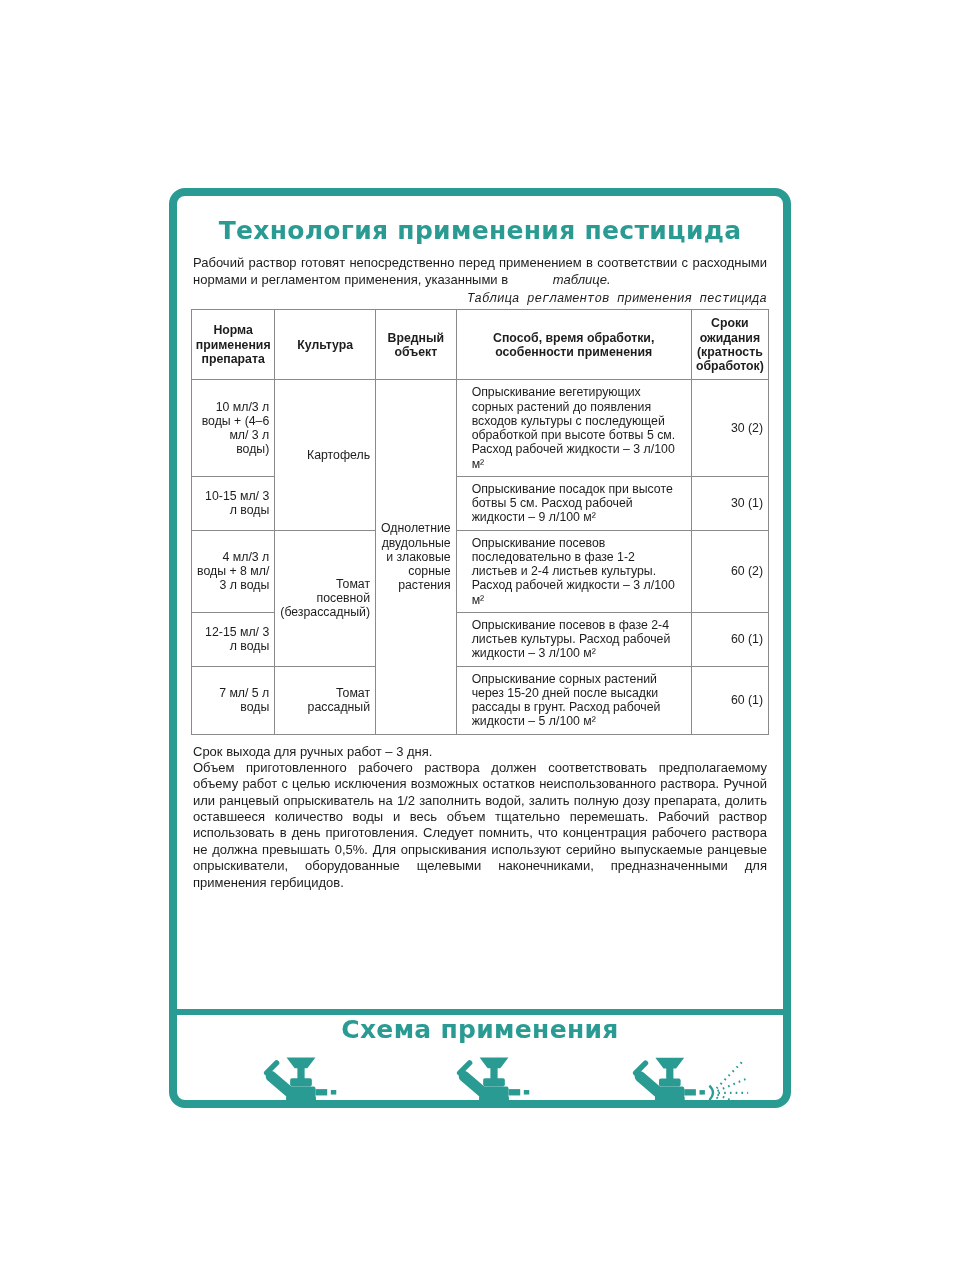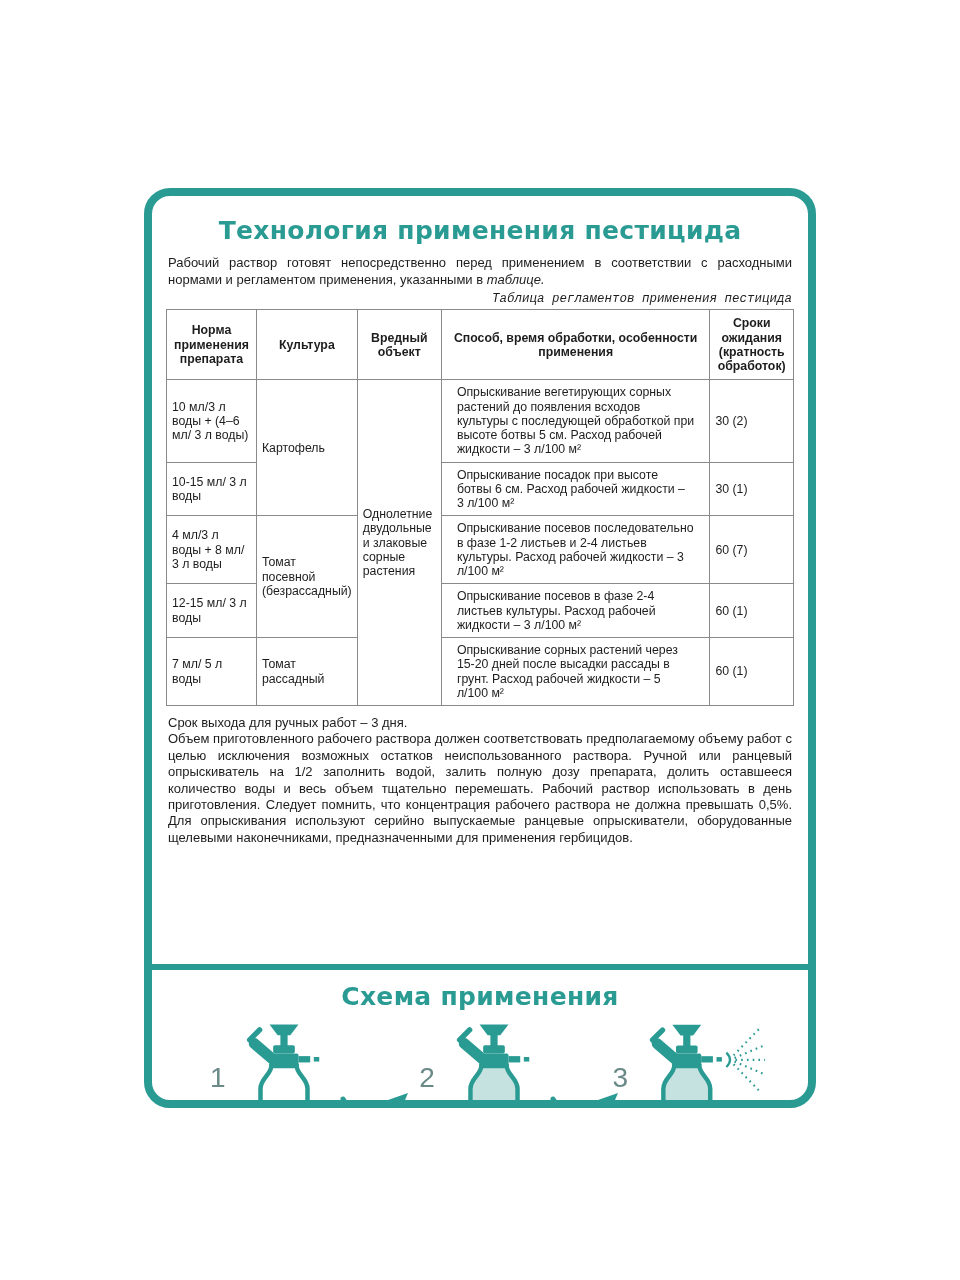--- a/index.html
+++ b/index.html
@@ -7,24 +7,24 @@
     --liquid: #c6e2e0;
     --ink: #1d1d1d;
     --tbl: #8a8a8a;
     --num: #6a8a88;
   }
   *{ box-sizing: border-box; margin:0; padding:0; }
   html,body{ width:960px; height:1280px; background:#fff; }
   body{ font-family:"Liberation Sans", sans-serif; color:var(--ink,#1d1d1d); }
 
   .card{
-    width:672px; height:920px;
+    width:622px; height:920px;
     margin:188px auto 0;
     border:8px solid var(--teal,#2a9b93);
-    border-radius:26px;
+    border-radius:16px;
     padding:0 14px;
     background:#fff;
     position:relative;
     overflow:hidden;
   }
 
   .h-title{
     font-family:"DejaVu Sans", sans-serif;
     font-weight:bold;
     color:var(--teal,#2a9b93);
@@ -33,21 +33,21 @@
     letter-spacing:.3px;
   }
   .h1{ margin-top:20px; }
 
   .intro{
     margin:10px 2px 0;
     font-size:13px;
     line-height:1.28;
     text-align:justify;
   }
-  .intro .it{ font-style:italic; }
+  .intro .it{ font-style:italic;margin-left:41px; }
 
   .tbl-caption{
     font-size:12.5px;
     font-style:italic;
     text-align:right;
     margin:4px 2px 3px;
     font-family:Liberation Mono, monospace;
   }
 
   table{
@@ -59,38 +59,38 @@
   th,td{
     border:1px solid var(--tbl,#8a8a8a);
     padding:4px 5px;
     vertical-align:middle;
   }
   th{
     font-weight:bold;
     text-align:center;
     padding:6px 3px;
   }
-  td.c{ text-align:left; }
+  td.c{ text-align:right; }
   td.method{ text-align:left; padding:5px 15px; }
   col.w-norm{ width:14.5%; }
   col.w-cult{ width:13%; }
   col.w-obj{ width:13.5%; }
   col.w-method{ width:45.5%; }
   col.w-wait{ width:13.5%; }
 
   .notes{ margin:9px 2px 0; font-size:13px; line-height:1.26; }
   .notes .p2{ text-align:justify; }
 
   .divider{
     margin:118px -14px 0;
     height:6px;
     background:var(--teal,#2a9b93);
   }
 
-  .h2{ margin-top:12px; }
+  .h2{ }
 
   .steps-row{ display:flex; margin-top:6px; }
   .step{ flex:1; position:relative; }
   .step-art{
     height:122px;
     display:flex;
     align-items:center;
     justify-content:center;
     gap:12px;
   }
@@ -143,28 +143,28 @@
     <tbody>
       <tr>
         <td class="c">10 мл/3 л воды + (4–6 мл/ 3 л воды)</td>
         <td class="c" rowspan="2">Картофель</td>
         <td class="c" rowspan="5">Однолетние двудольные и злаковые сорные растения</td>
         <td class="method">Опрыскивание вегетирующих сорных растений до появления всходов культуры с последующей обработкой при высоте ботвы 5 см. Расход рабочей жидкости – 3 л/100 м²</td>
         <td class="c">30 (2)</td>
       </tr>
       <tr>
         <td class="c">10-15 мл/ 3 л воды</td>
-        <td class="method">Опрыскивание посадок при высоте ботвы 6 см. Расход рабочей жидкости – 3 л/100 м²</td>
+        <td class="method">Опрыскивание посадок при высоте ботвы 5 см. Расход рабочей жидкости – 9 л/100 м²</td>
         <td class="c">30 (1)</td>
       </tr>
       <tr>
         <td class="c">4 мл/3 л воды + 8 мл/ 3 л воды</td>
         <td class="c" rowspan="2">Томат посевной (безрассадный)</td>
         <td class="method">Опрыскивание посевов последовательно в фазе 1-2 листьев и 2-4 листьев культуры. Расход рабочей жидкости – 3 л/100 м²</td>
-        <td class="c">60 (7)</td>
+        <td class="c">60 (2)</td>
       </tr>
       <tr>
         <td class="c">12-15 мл/ 3 л воды</td>
         <td class="method">Опрыскивание посевов в фазе 2-4 листьев культуры. Расход рабочей жидкости – 3 л/100 м²</td>
         <td class="c">60 (1)</td>
       </tr>
       <tr>
         <td class="c">7 мл/ 5 л воды</td>
         <td class="c">Томат рассадный</td>
         <td class="method">Опрыскивание сорных растений через 15-20 дней после высадки рассады в грунт. Расход рабочей жидкости – 5 л/100 м²</td>

